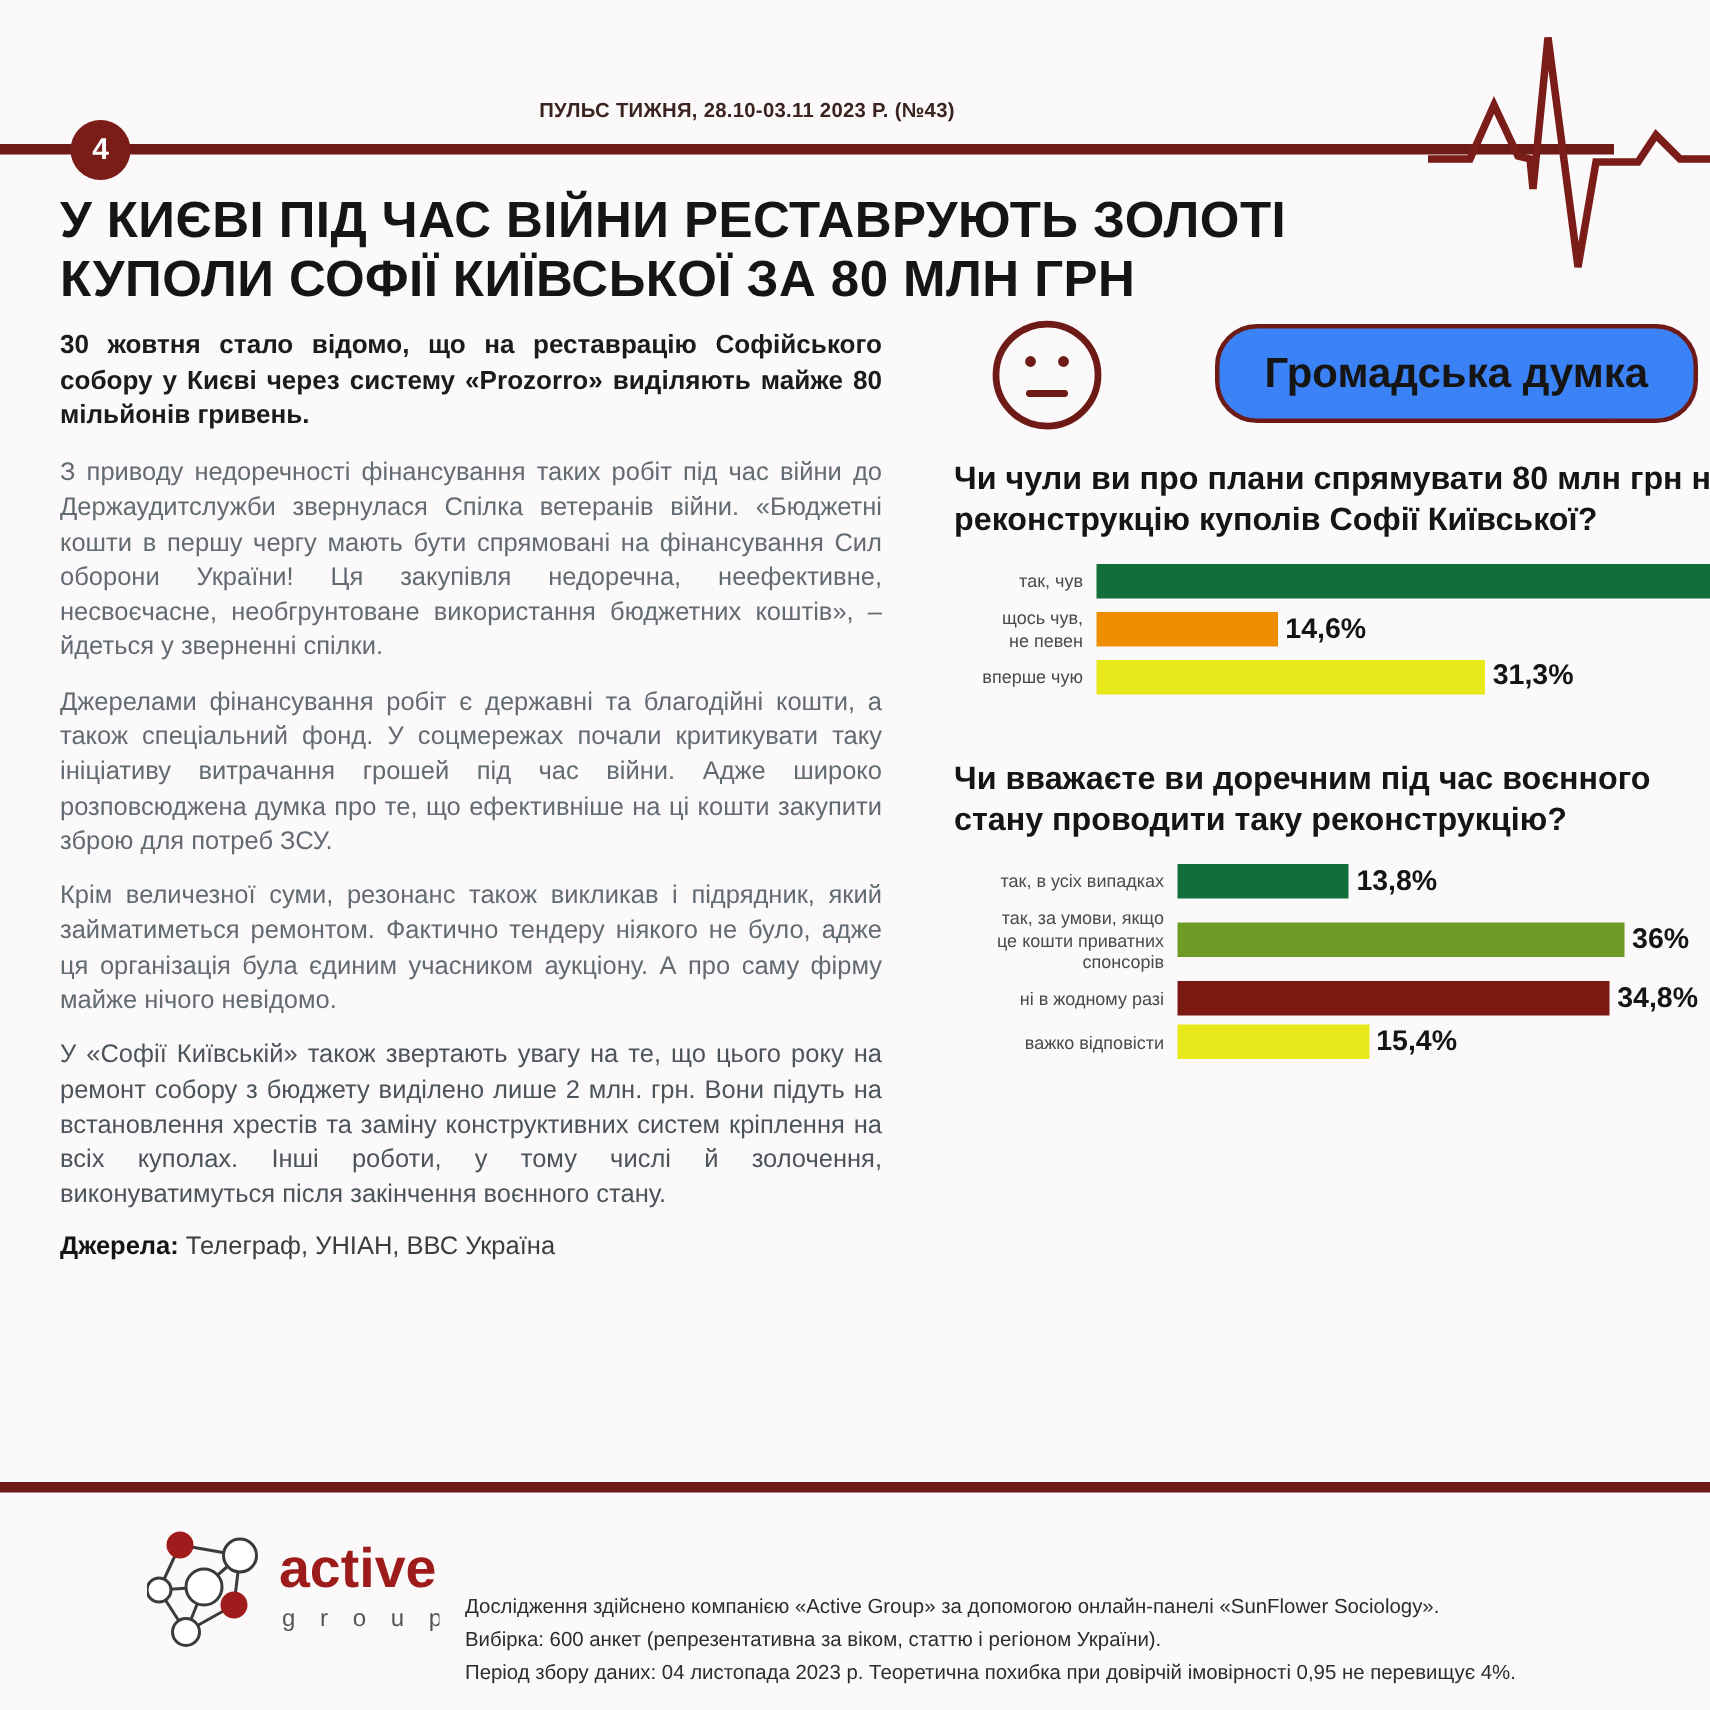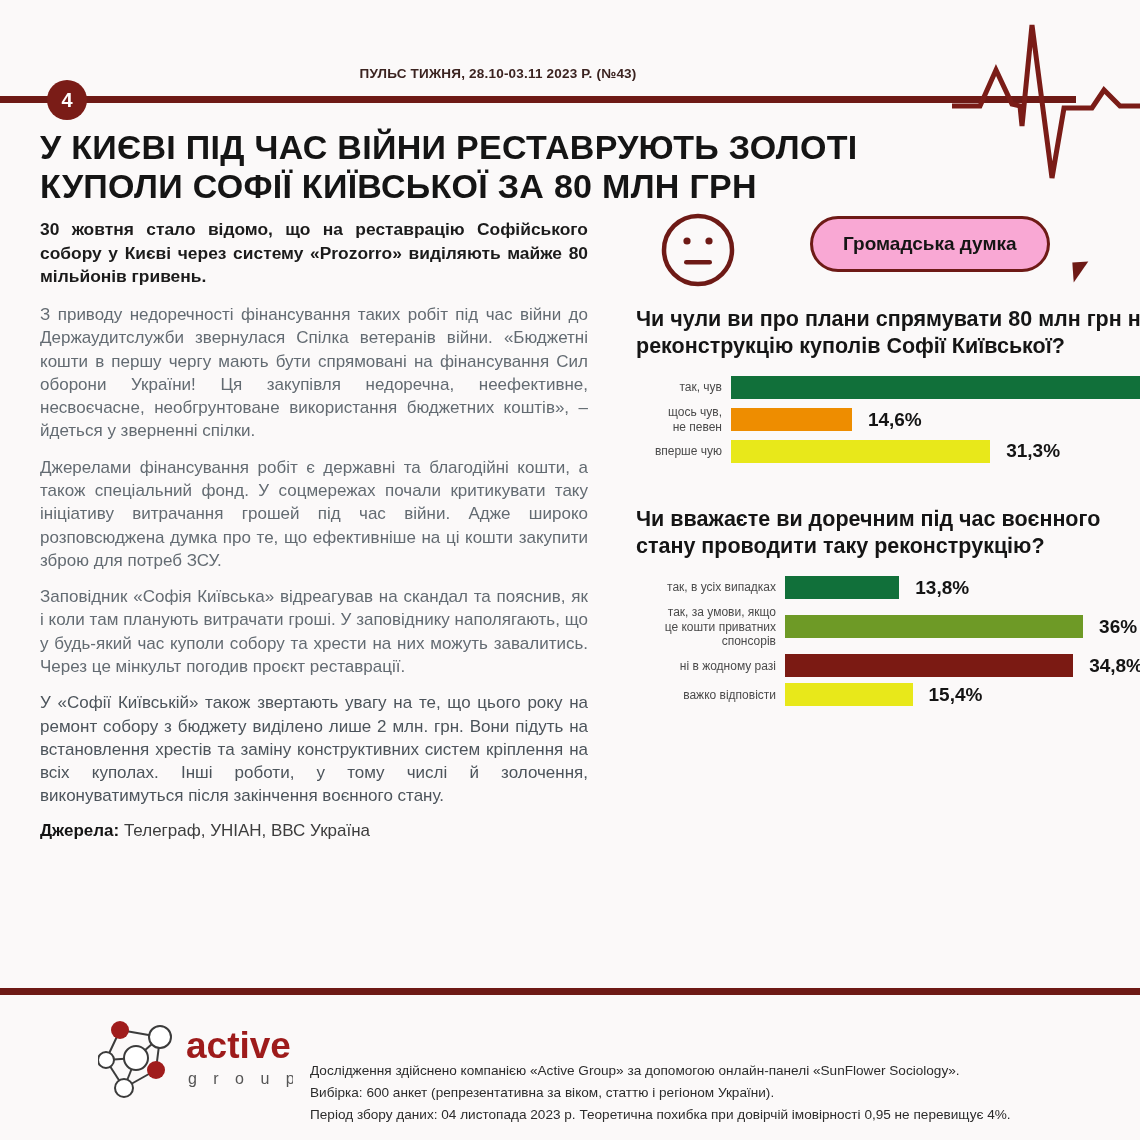--- a/index.html
+++ b/index.html
@@ -58,21 +58,21 @@
     font-size:17px;color:#3d3d3d;margin-top:4px;
   }
   .sources b{color:#141414;}
 
   .face{
     position:absolute;left:660px;top:212px;width:76px;height:76px;
   }
   .bubble{
     position:absolute;left:810px;top:216px;
     padding:14px 30px;border:3px solid #6e1a16;border-radius:28px;
-    background:#f9a8d4;font-size:19px;font-weight:bold;color:#151515;
+    background:#3b82f6;font-size:28px;font-weight:bold;color:#151515;
     white-space:nowrap;
   }
   .bubble-tail{
     position:absolute;left:1073px;top:262px;width:0;height:0;
     border-left:16px solid #6e1a16;
     border-bottom:20px solid transparent;
     border-top:0 solid transparent;
     transform:rotate(-4deg);
   }
 
@@ -87,21 +87,21 @@
 
   .row{display:flex;align-items:center;margin-bottom:6px;}
   .rowlabel{
     font-size:12px;color:#4a4a4a;text-align:right;
     line-height:1.2;padding-right:9px;flex:none;
   }
   .barwrap{display:flex;align-items:center;flex:1;}
   .bar{height:23px;flex:none;}
   .val{
     font-size:19px;font-weight:bold;color:#141414;
-    padding-left:16px;white-space:nowrap;
+    padding-left:5px;white-space:nowrap;
   }
 
   
   #chart1 .rowlabel{width:86px;}
   #chart2 .rowlabel{width:140px;}
 
   
   .foot-rule{
     position:absolute;left:0;top:988px;width:1140px;height:7px;
     background:#6e1a16;
@@ -125,21 +125,21 @@
   <svg class="pulse" viewBox="0 0 190 180">
     <polyline points="0,98 28,98 44,62 60,96 68,98 70,118 80,17 100,170 112,100 140,100 152,82 168,98 190,98" fill="none" stroke="#7a1c17" stroke-width="5" stroke-linejoin="miter" stroke-linecap="butt"></polyline>
   </svg>
 
   <div class="title">У КИЄВІ ПІД ЧАС ВІЙНИ РЕСТАВРУЮТЬ ЗОЛОТІ КУПОЛИ СОФІЇ КИЇВСЬКОЇ ЗА 80 МЛН ГРН</div>
 
   <div class="left">
     <p class="lead">30 жовтня стало відомо, що на реставрацію Софійського собору у Києві через систему «Prozorro» виділяють майже 80 мільйонів гривень.</p>
     <p class="para">З приводу недоречності фінансування таких робіт під час війни до Держаудитслужби звернулася Спілка ветеранів війни. «Бюджетні кошти в першу чергу мають бути спрямовані на фінансування Сил оборони України! Ця закупівля недоречна, неефективне, несвоєчасне, необгрунтоване використання бюджетних коштів», – йдеться у зверненні спілки.</p>
     <p class="para">Джерелами фінансування робіт є державні та благодійні кошти, а також спеціальний фонд. У соцмережах почали критикувати таку ініціативу витрачання грошей під час війни. Адже широко розповсюджена думка про те, що ефективніше на ці кошти закупити зброю для потреб ЗСУ.</p>
-    <p class="para">Заповідник «Софія Київська» відреагував на скандал та пояснив, як і коли там планують витрачати гроші. У заповіднику наполягають, що у будь-який час куполи собору та хрести на них можуть завалитись. Через це мінкульт погодив проєкт реставрації.</p>
+    <p class="para">Крім величезної суми, резонанс також викликав і підрядник, який займатиметься ремонтом. Фактично тендеру ніякого не було, адже ця організація була єдиним учасником аукціону. А про саму фірму майже нічого невідомо.</p>
     <p class="para dark">У «Софії Київській» також звертають увагу на те, що цього року на ремонт собору з бюджету виділено лише 2 млн. грн. Вони підуть на встановлення хрестів та заміну конструктивних систем кріплення на всіх куполах. Інші роботи, у тому числі й золочення, виконуватимуться після закінчення воєнного стану.</p>
     <div class="sources">
       <b>Джерела:</b>
       <span>Телеграф, УНІАН, ВВС Україна</span>
     </div>
   </div>
 
   <svg class="face" viewBox="0 0 76 76">
     <circle cx="38" cy="38" r="34" fill="none" stroke="#6e1a16" stroke-width="4.5"></circle>
     <circle cx="27" cy="29" r="3.6" fill="#6e1a16"></circle>

